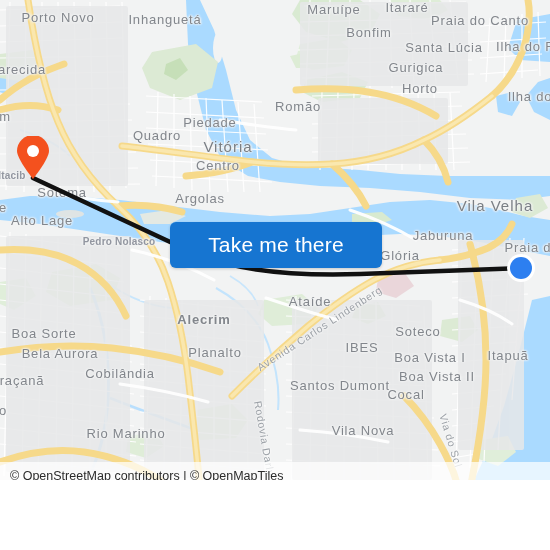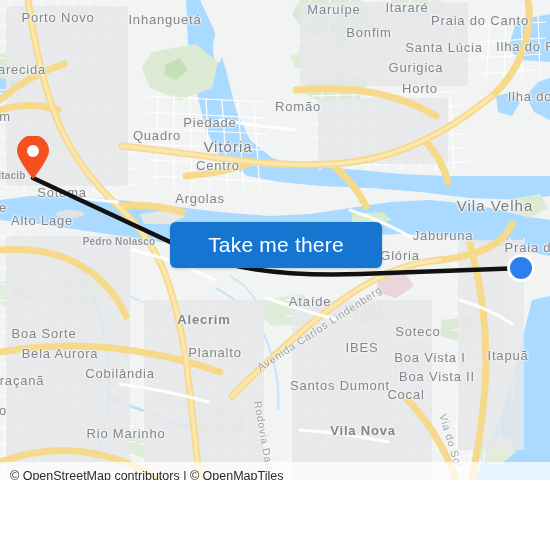--- a/index.html
+++ b/index.html
@@ -431,21 +431,21 @@
         <div class="map-label mid" style="left: 60px; top: 353px;">Bela Aurora</div>
         <div class="map-label mid" style="left: 362px; top: 347px;">IBES</div>
         <div class="map-label mid" style="left: 430px; top: 357px;">Boa Vista I</div>
         <div class="map-label mid" style="left: 120px; top: 373px;">Cobilândia</div>
         <div class="map-label mid" style="left: 18px; top: 380px;">araçanã</div>
         <div class="map-label mid" style="left: 437px; top: 376px;">Boa Vista II</div>
         <div class="map-label mid" style="left: 508px; top: 355px;">Itapuã</div>
         <div class="map-label mid" style="left: 340px; top: 385px;">Santos Dumont</div>
         <div class="map-label mid" style="left: 406px; top: 394px;">Cocal</div>
         <div class="map-label mid" style="left: 3px; top: 410px;">o</div>
-        <div class="map-label mid" style="left: 363px; top: 430px; font-weight: bold;">Vila Nova</div>
+        <div class="map-label mid" style="left: 363px; top: 430px;">Vila Nova</div>
         <div class="map-label mid" style="left: 110px; top: 433px; margin-left: 16px;">Rio Marinho</div>
       </div>
     <div id="road-labels">
         <div class="road-label" style="left: 258px; top: 362px; transform: rotate(-33deg);">Avenida Carlos Lindenberg</div>
         <div class="road-label" style="left: 258px; top: 395px; transform: rotate(80deg);">Rodovia Darly</div>
         <div class="road-label" style="left: 443px; top: 408px; transform: rotate(73deg);">Via do Sol</div>
       </div>
 
     <svg style="position:absolute;left:0;top:0;width:550px;height:489px;" viewBox="0 0 550 489">
       <path id="route-path" d="M33,178 L196,254 C240,272 300,276 360,274 C420,272 480,270 521,268" fill="none" stroke="#111111" stroke-width="4.5" stroke-linecap="round"></path>

